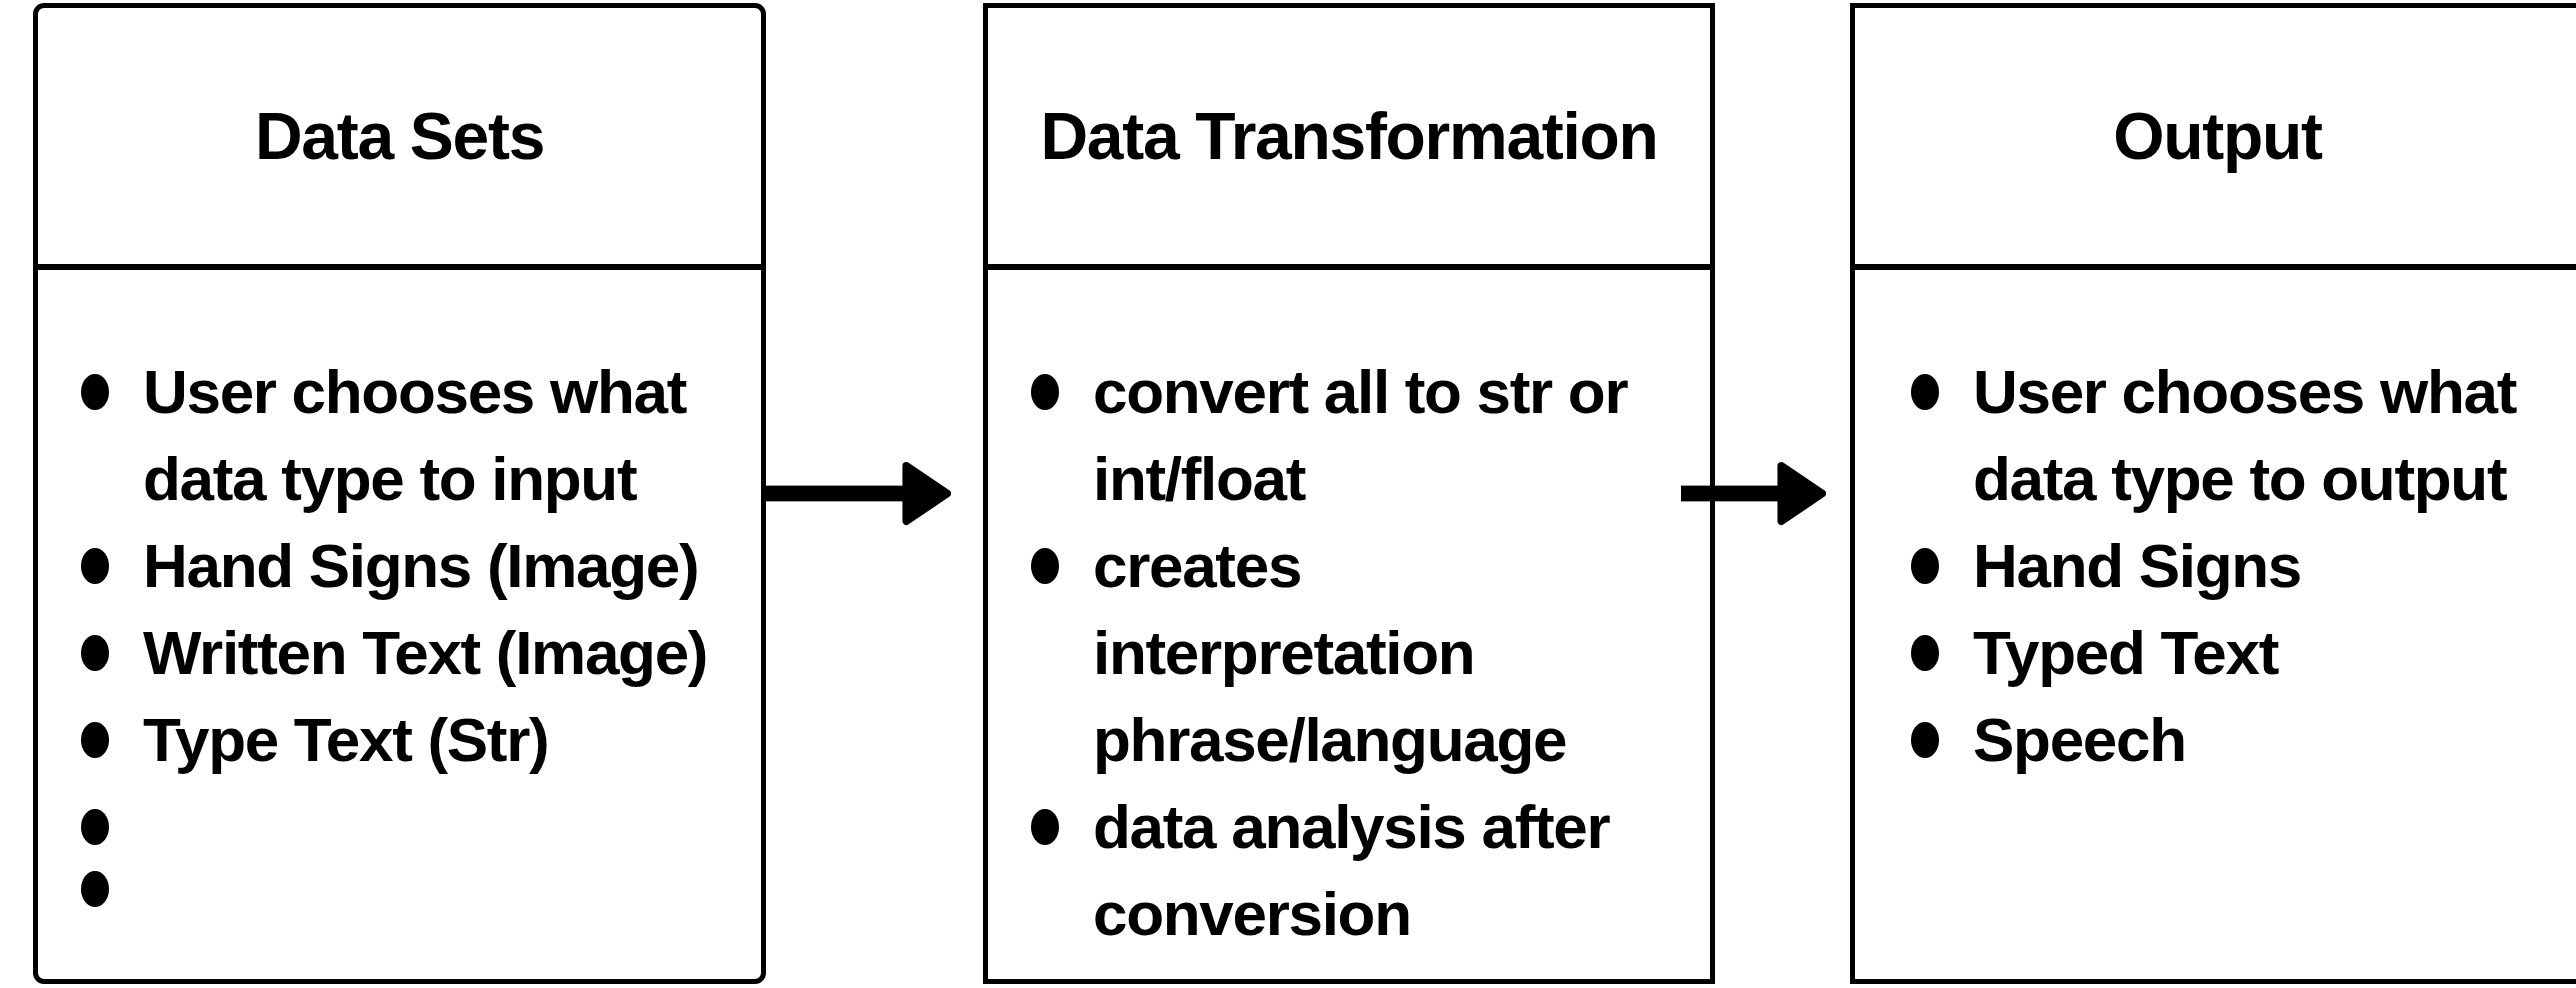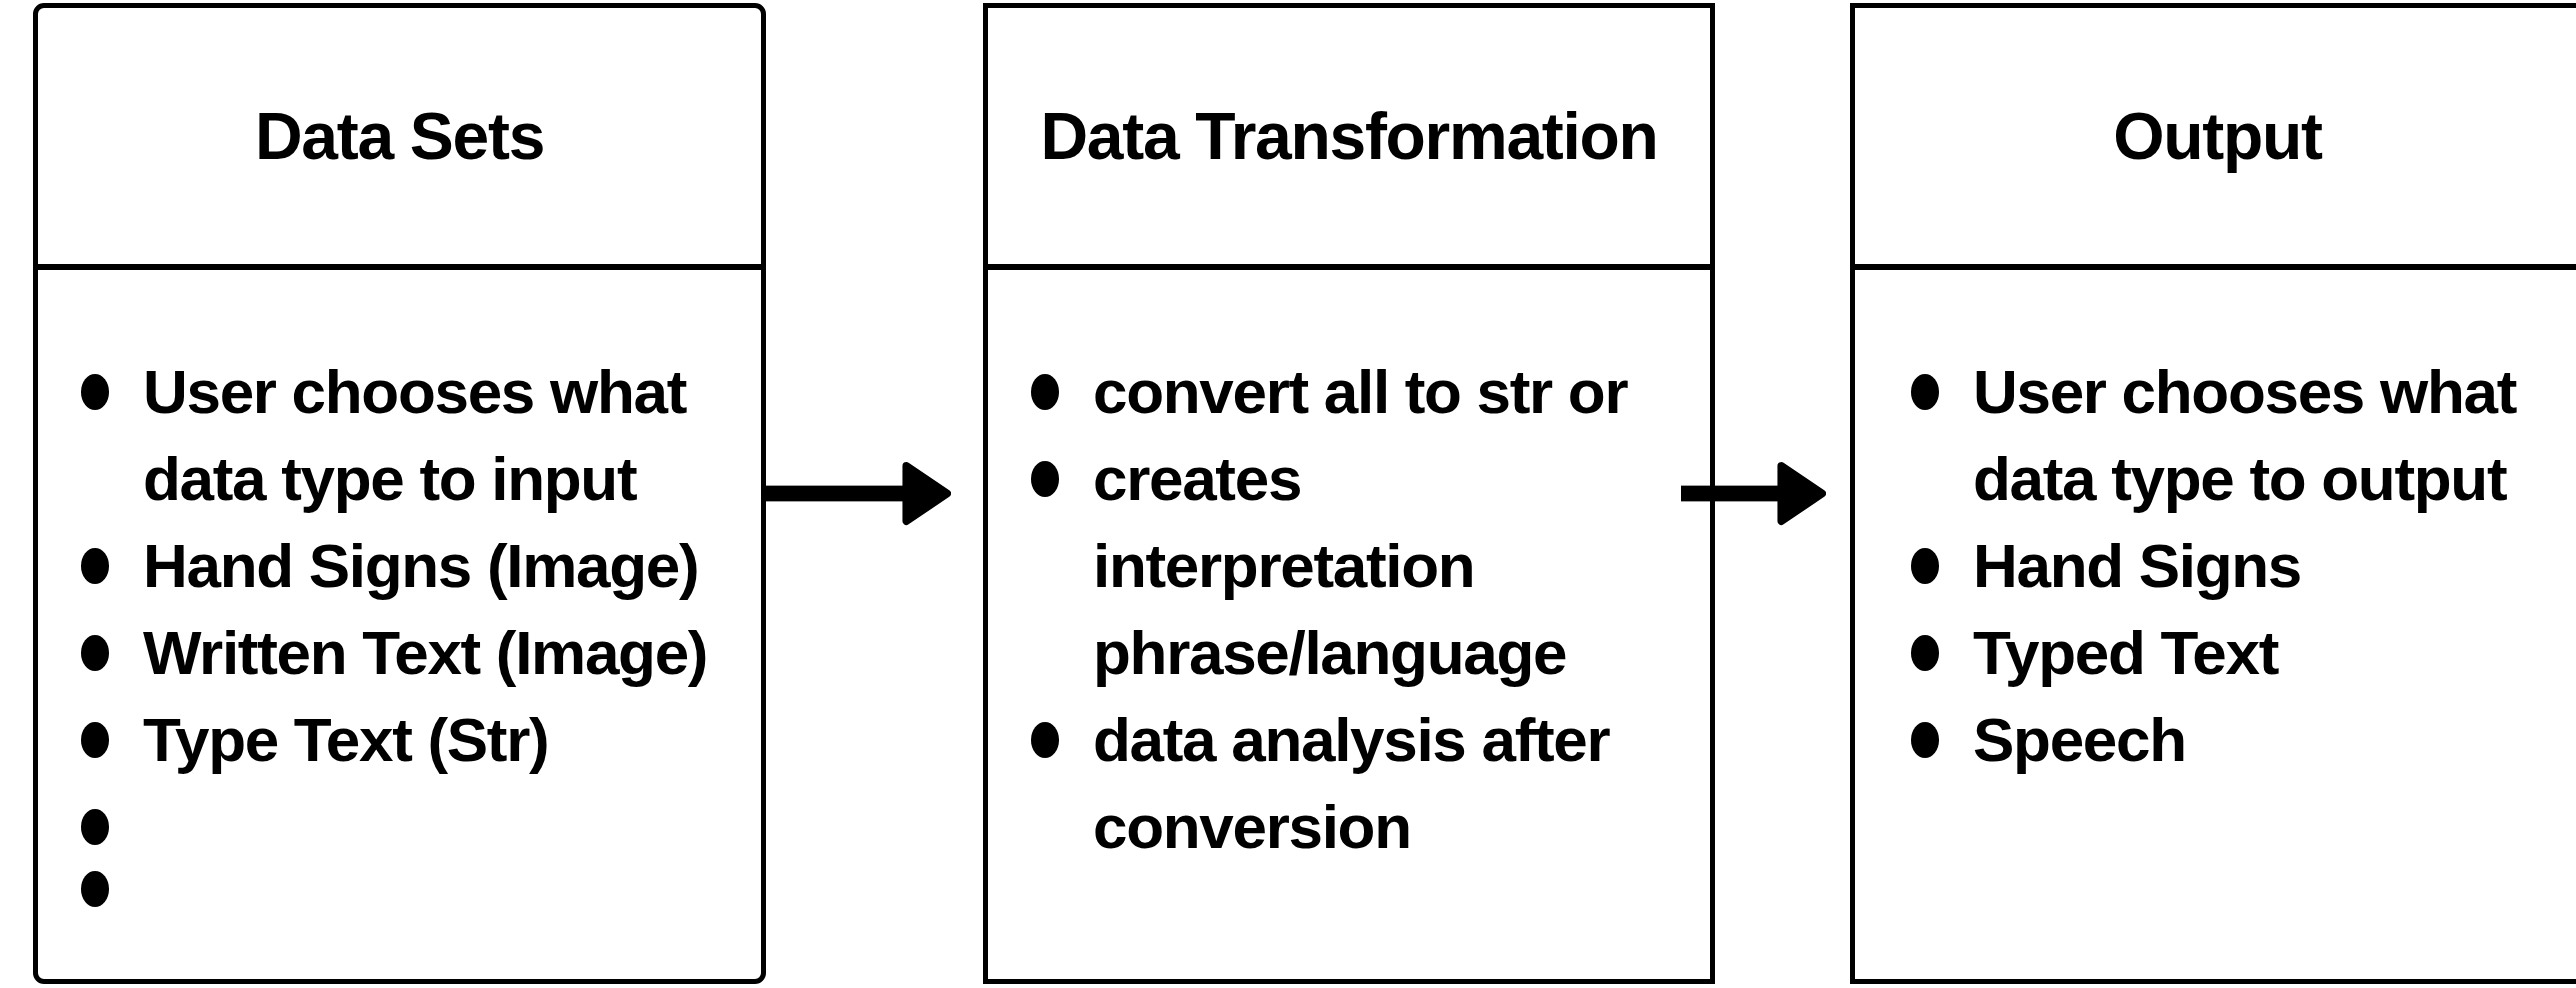--- a/index.html
+++ b/index.html
@@ -122,20 +122,21 @@
 
   <div class="box" style="left:949px; width:732px;margin-left:34px;">
     <div class="box-header">
       <span class="box-title">Data Transformation</span>
     </div>
     <div class="box-body">
       <div class="bullet">
         <span class="dot"></span>
         <span class="bullet-text">
           <span class="line">convert all to str or</span>
+          <span class="line">int/float</span>
         </span>
       </div>
       <div class="bullet">
         <span class="dot"></span>
         <span class="bullet-text">
           <span class="line">creates</span>
           <span class="line">interpretation</span>
           <span class="line">phrase/language</span>
         </span>
       </div>

